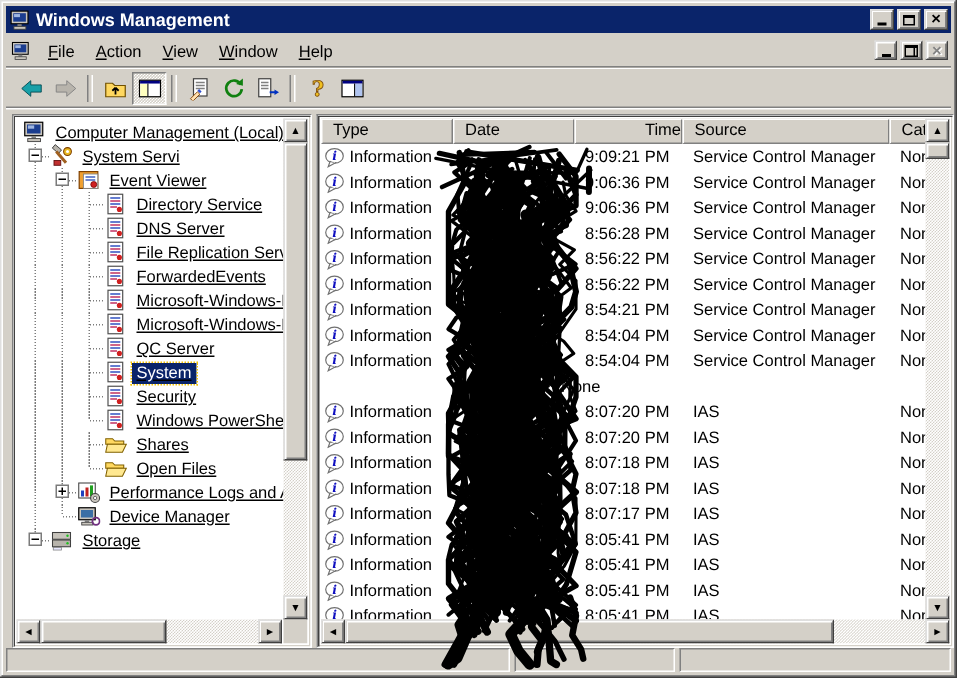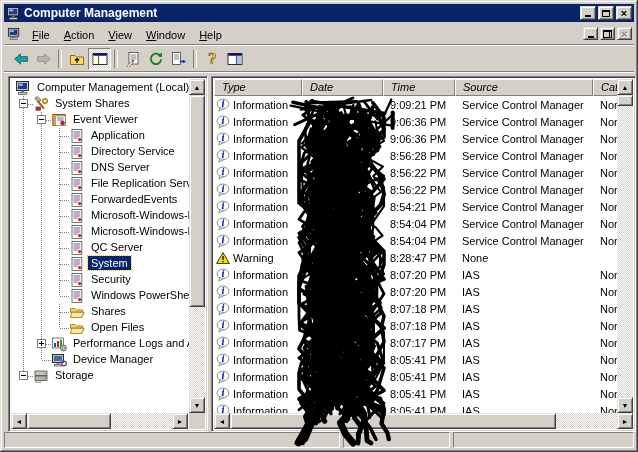--- a/index.html
+++ b/index.html
@@ -41,38 +41,38 @@
                 background-size:2px 2px;background-position:0 0,1px 1px;}
   .tsep{width:2px;height:18px;margin:0 3px;border-left:1px solid #808080;border-right:1px solid #fff;flex:none;}
   
   .pane{position:absolute;background:#fff;border:1px solid;border-color:#808080 #fff #fff #808080;
         box-shadow:inset 1px 1px 0 #404040, inset -1px -1px 0 #d4d0c8;}
   .pane-inner{position:absolute;inset:2px;overflow:hidden;}
   #tree-pane{left:8px;top:76px;width:198px;height:354px;}
   #list-pane{left:211px;top:76px;width:423px;height:354px;}
   
   #tree-view{position:absolute;left:0;top:0;right:16px;bottom:16px;overflow:hidden;background:#fff;padding:1px 0 0 4px;}
-  .trow{position:relative;height:16px;display:flex;align-items:flex-start;white-space:nowrap;font-size:11px;}
+  .trow{position:relative;height:16px;display:flex;align-items:flex-end;white-space:nowrap;font-size:11px;text-decoration:underline;}
   .tcell{position:relative;width:18px;height:16px;flex:none;}
   .vline{position:absolute;left:8px;top:0;bottom:0;width:1px;
          background-image:repeating-linear-gradient(to bottom,#7b7b7b 0 1px,transparent 1px 2px);}
   .vhalf{bottom:8px;}
   .hline{position:absolute;left:9px;right:0;top:8px;height:1px;
          background-image:repeating-linear-gradient(to right,#7b7b7b 0 1px,transparent 1px 2px);}
   .expander{position:absolute;left:4px;top:3px;width:9px;height:9px;background:#fff;border:1px solid #7b7b7b;box-sizing:border-box;}
   .expander .h{position:absolute;left:1px;top:3px;width:5px;height:1px;background:#000;}
   .expander .v{position:absolute;left:3px;top:1px;width:1px;height:5px;background:#000;}
   .ticon16{width:16px;height:16px;margin-right:3px;flex:none;}
   .ticon16 svg{width:16px;height:16px;display:block;}
   .tlabel{padding:1px 3px;color:#000;}
   .tlabel.sel{background:#0a246a;color:#fff;outline:1px dotted #f0c000;}
   
   #list-header{position:absolute;left:0;top:0;right:16px;height:17px;display:flex;overflow:hidden;background:#d4d0c8;}
   .hcell{flex:none;height:17px;box-sizing:border-box;background:#d4d0c8;font-size:11px;padding:1px 0 0 7px;
-         border:1px solid;border-color:#fff #808080 #808080 #fff;white-space:nowrap;overflow:hidden;font-style:italic;}
+         border:1px solid;border-color:#fff #808080 #808080 #fff;white-space:nowrap;overflow:hidden;}
   #list-rows{position:absolute;left:0;top:17px;right:16px;bottom:16px;overflow:hidden;background:#fff;}
   .lrow{display:flex;height:17px;align-items:center;font-size:11px;white-space:nowrap;}
   .c{flex:none;box-sizing:border-box;padding-left:7px;overflow:hidden;}
   .c0{display:flex;align-items:center;padding-left:2px;}
   .c0 svg{width:14px;height:14px;margin-right:3px;flex:none;}
   
   .sb{position:absolute;background:#fff;
       background-image:linear-gradient(45deg,#d4d0c8 25%,transparent 25%,transparent 75%,#d4d0c8 75%),linear-gradient(45deg,#d4d0c8 25%,transparent 25%,transparent 75%,#d4d0c8 75%);
       background-size:2px 2px;background-position:0 0,1px 1px;}
   .sbtn,.sthumb{position:absolute;background:#d4d0c8;box-sizing:border-box;
@@ -92,21 +92,21 @@
 <div id="win">
 
   <div id="titlebar">
     <span class="ticon" id="app-icon"><svg viewBox="0 0 16 16">
           <rect x="1.5" y="1.5" width="12" height="9" fill="#c8c4bc" stroke="#000" stroke-width="0.8"></rect>
           <rect x="3" y="3" width="9" height="6" fill="#1b3d8f"></rect>
           <rect x="3.6" y="3.6" width="4.2" height="2.2" fill="#9fb6e0"></rect>
           <rect x="6" y="10.8" width="3" height="1.6" fill="#808080"></rect>
           <rect x="3.5" y="12.4" width="8.5" height="2" fill="#c8c4bc" stroke="#404040" stroke-width="0.6"></rect>
         </svg></span>
-    <span id="title-text">Computer Management</span>
+    <span id="title-text">Windows Management</span>
     <span class="capbtns">
       <span class="capbtn">
           <span class="g-min"></span>
         </span>
       <span class="capbtn">
           <span class="g-max"></span>
         </span>
       <span class="capbtn">
           <span class="g-close">×</span>
         </span>
@@ -248,21 +248,21 @@
             </span>
             <span class="ticon16">
               <svg viewBox="0 0 16 16">
                 <rect x="2.2" y="1.8" width="5.5" height="3" transform="rotate(40 4.9 3.3)" fill="#b8b4ac" stroke="#404040" stroke-width="0.6"></rect>
                 <line x1="4.5" y1="5" x2="11" y2="12.5" stroke="#a06020" stroke-width="2"></line>
                 <circle cx="12" cy="5" r="2.6" fill="#e8b820" stroke="#804000" stroke-width="0.7"></circle>
                 <circle cx="12" cy="5" r="1" fill="#fff"></circle>
                 <rect x="3" y="11" width="4.5" height="3.2" fill="#c03030" stroke="#601010" stroke-width="0.6"></rect>
               </svg>
             </span>
-            <span class="tlabel">System Shares</span>
+            <span class="tlabel">System Servi</span>
           </div>
           <div class="trow">
             <span class="tcell">
               <span class="vline"></span>
             </span>
             <span class="tcell">
               <span class="vline"></span>
               <span class="hline"></span>
               <span class="expander">
                 <i class="h"></i>
@@ -271,43 +271,20 @@
             <span class="ticon16">
               <svg viewBox="0 0 16 16">
                 <rect x="1.8" y="2.4" width="12.4" height="11.2" fill="#f0a030" stroke="#804000" stroke-width="0.8"></rect>
                 <rect x="4.6" y="4" width="9.6" height="9.6" fill="#fff" stroke="#808080" stroke-width="0.6"></rect>
                 <line x1="6" y1="6" x2="12.5" y2="6" stroke="#4060c0" stroke-width="0.9"></line>
                 <line x1="6" y1="8" x2="12.5" y2="8" stroke="#4060c0" stroke-width="0.9"></line>
                 <circle cx="11.5" cy="11" r="2" fill="#d02020" stroke="#700000" stroke-width="0.5"></circle>
               </svg>
             </span>
             <span class="tlabel">Event Viewer</span>
-          </div>
-          <div class="trow">
-            <span class="tcell">
-              <span class="vline"></span>
-            </span>
-            <span class="tcell">
-              <span class="vline"></span>
-            </span>
-            <span class="tcell">
-              <span class="vline"></span>
-              <span class="hline"></span>
-            </span>
-            <span class="ticon16">
-              <svg viewBox="0 0 16 16">
-                <rect x="3" y="1.5" width="9.8" height="13" fill="#fff" stroke="#505050" stroke-width="0.8"></rect>
-                <line x1="4.5" y1="4" x2="11.2" y2="4" stroke="#3050c0" stroke-width="0.9"></line>
-                <line x1="4.5" y1="6" x2="11.2" y2="6" stroke="#c03060" stroke-width="0.9"></line>
-                <line x1="4.5" y1="8" x2="11.2" y2="8" stroke="#3050c0" stroke-width="0.9"></line>
-                <line x1="4.5" y1="10" x2="9" y2="10" stroke="#c03060" stroke-width="0.9"></line>
-                <circle cx="10.6" cy="11.6" r="1.7" fill="#d02020"></circle>
-              </svg>
-            </span>
-            <span class="tlabel">Application</span>
           </div>
           <div class="trow">
             <span class="tcell">
               <span class="vline"></span>
             </span>
             <span class="tcell">
               <span class="vline"></span>
             </span>
             <span class="tcell">
               <span class="vline"></span>
@@ -645,21 +622,21 @@
       </div>
       <div class="corner"></div>
     </div>
   </div>
 
   <div id="list-pane" class="pane">
     <div class="pane-inner">
       <div id="list-header">
           <span class="hcell" style="width: 88px;">Type</span>
           <span class="hcell" style="width: 81px;">Date</span>
-          <span class="hcell" style="width: 72px;">Time</span>
+          <span class="hcell" style="width: 72px; text-align: right;">Time</span>
           <span class="hcell" style="width: 138px;">Source</span>
           <span class="hcell" style="width: 100px;">Category</span>
         </div>
       <div id="list-rows">
           <div class="lrow">
             <span class="c c0" style="width: 88px;">
               <span style="display:flex">
                 <svg viewBox="0 0 16 16">
                   <ellipse cx="8" cy="6.8" rx="6.7" ry="5.6" fill="#fff" stroke="#707070" stroke-width="0.9"></ellipse>
                   <path d="M4.6 11 L3.2 15 L8.8 12 Z" fill="#fff" stroke="#707070" stroke-width="0.9"></path>
@@ -804,30 +781,20 @@
                 </svg>
               </span>
               <span>Information</span>
             </span>
             <span class="c" style="width: 81px;"></span>
             <span class="c" style="width: 72px;">8:54:04 PM</span>
             <span class="c" style="width: 138px;">Service Control Manager</span>
             <span class="c" style="width: 100px;">None</span>
           </div>
           <div class="lrow">
-            <span class="c c0" style="width: 88px;">
-              <span style="display:flex">
-                <svg viewBox="0 0 16 16">
-                  <path d="M8 1.8 L15.2 14.2 H0.8 Z" fill="#ffe000" stroke="#000" stroke-width="0.9" stroke-linejoin="round"></path>
-                  <rect x="7.3" y="5.6" width="1.5" height="4.6" fill="#000"></rect>
-                  <rect x="7.3" y="11.3" width="1.5" height="1.5" fill="#000"></rect>
-                </svg>
-              </span>
-              <span>Warning</span>
-            </span>
             <span class="c" style="width: 81px;"></span>
             <span class="c" style="width: 72px;">8:28:47 PM</span>
             <span class="c" style="width: 100px;">None</span>
           </div>
           <div class="lrow">
             <span class="c c0" style="width: 88px;">
               <span style="display:flex">
                 <svg viewBox="0 0 16 16">
                   <ellipse cx="8" cy="6.8" rx="6.7" ry="5.6" fill="#fff" stroke="#707070" stroke-width="0.9"></ellipse>
                   <path d="M4.6 11 L3.2 15 L8.8 12 Z" fill="#fff" stroke="#707070" stroke-width="0.9"></path>

